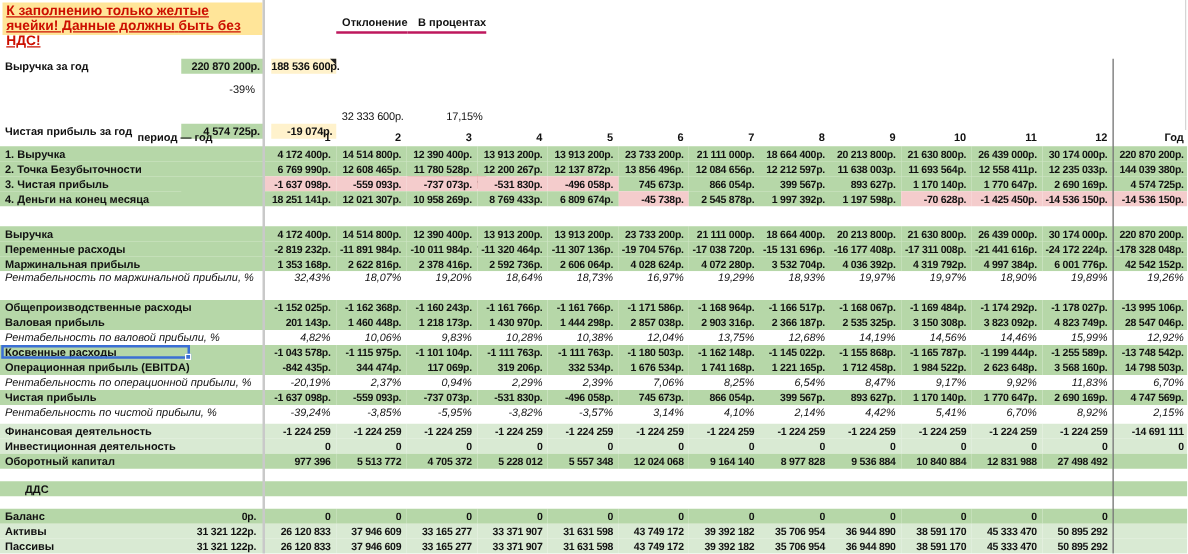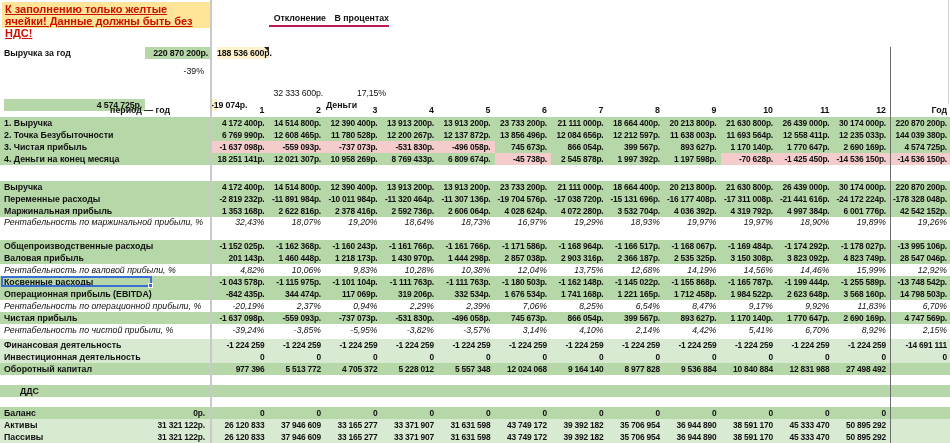--- a/index.html
+++ b/index.html
@@ -92,20 +92,21 @@
     <div class="hcell">Отклонение</div>
     <div class="hcell">В процентах</div>
 
     <div class="cell lab">Выручка за год</div>
     <div class="cell val bg-plan">220 870 200р.</div>
     <div></div>
     <div class="cell val bg-fact"><span>188 536 600р.</span><span class="comment-marker"></span></div>
     <div class="cell plain">32 333 600р.</div>
     <div class="cell plain">17,15%</div>
 
+    <div class="cell lab">Чистая прибыль за год</div>
     <div class="cell val bg-plan">4 574 725р.</div>
     <div></div>
     <div class="cell val bg-fact">-19 074р.</div>
     <div class="cell plain">4 593 798р.</div>
     <div class="cell plain bg-pct-neg">-24084,47%</div>
 
     <div class="cell lab">Деньги</div>
     <div class="cell val bg-plan">-14 536 150р.</div>
     <div></div>
     <div class="cell val bg-fact">-5 393 024р.</div>

